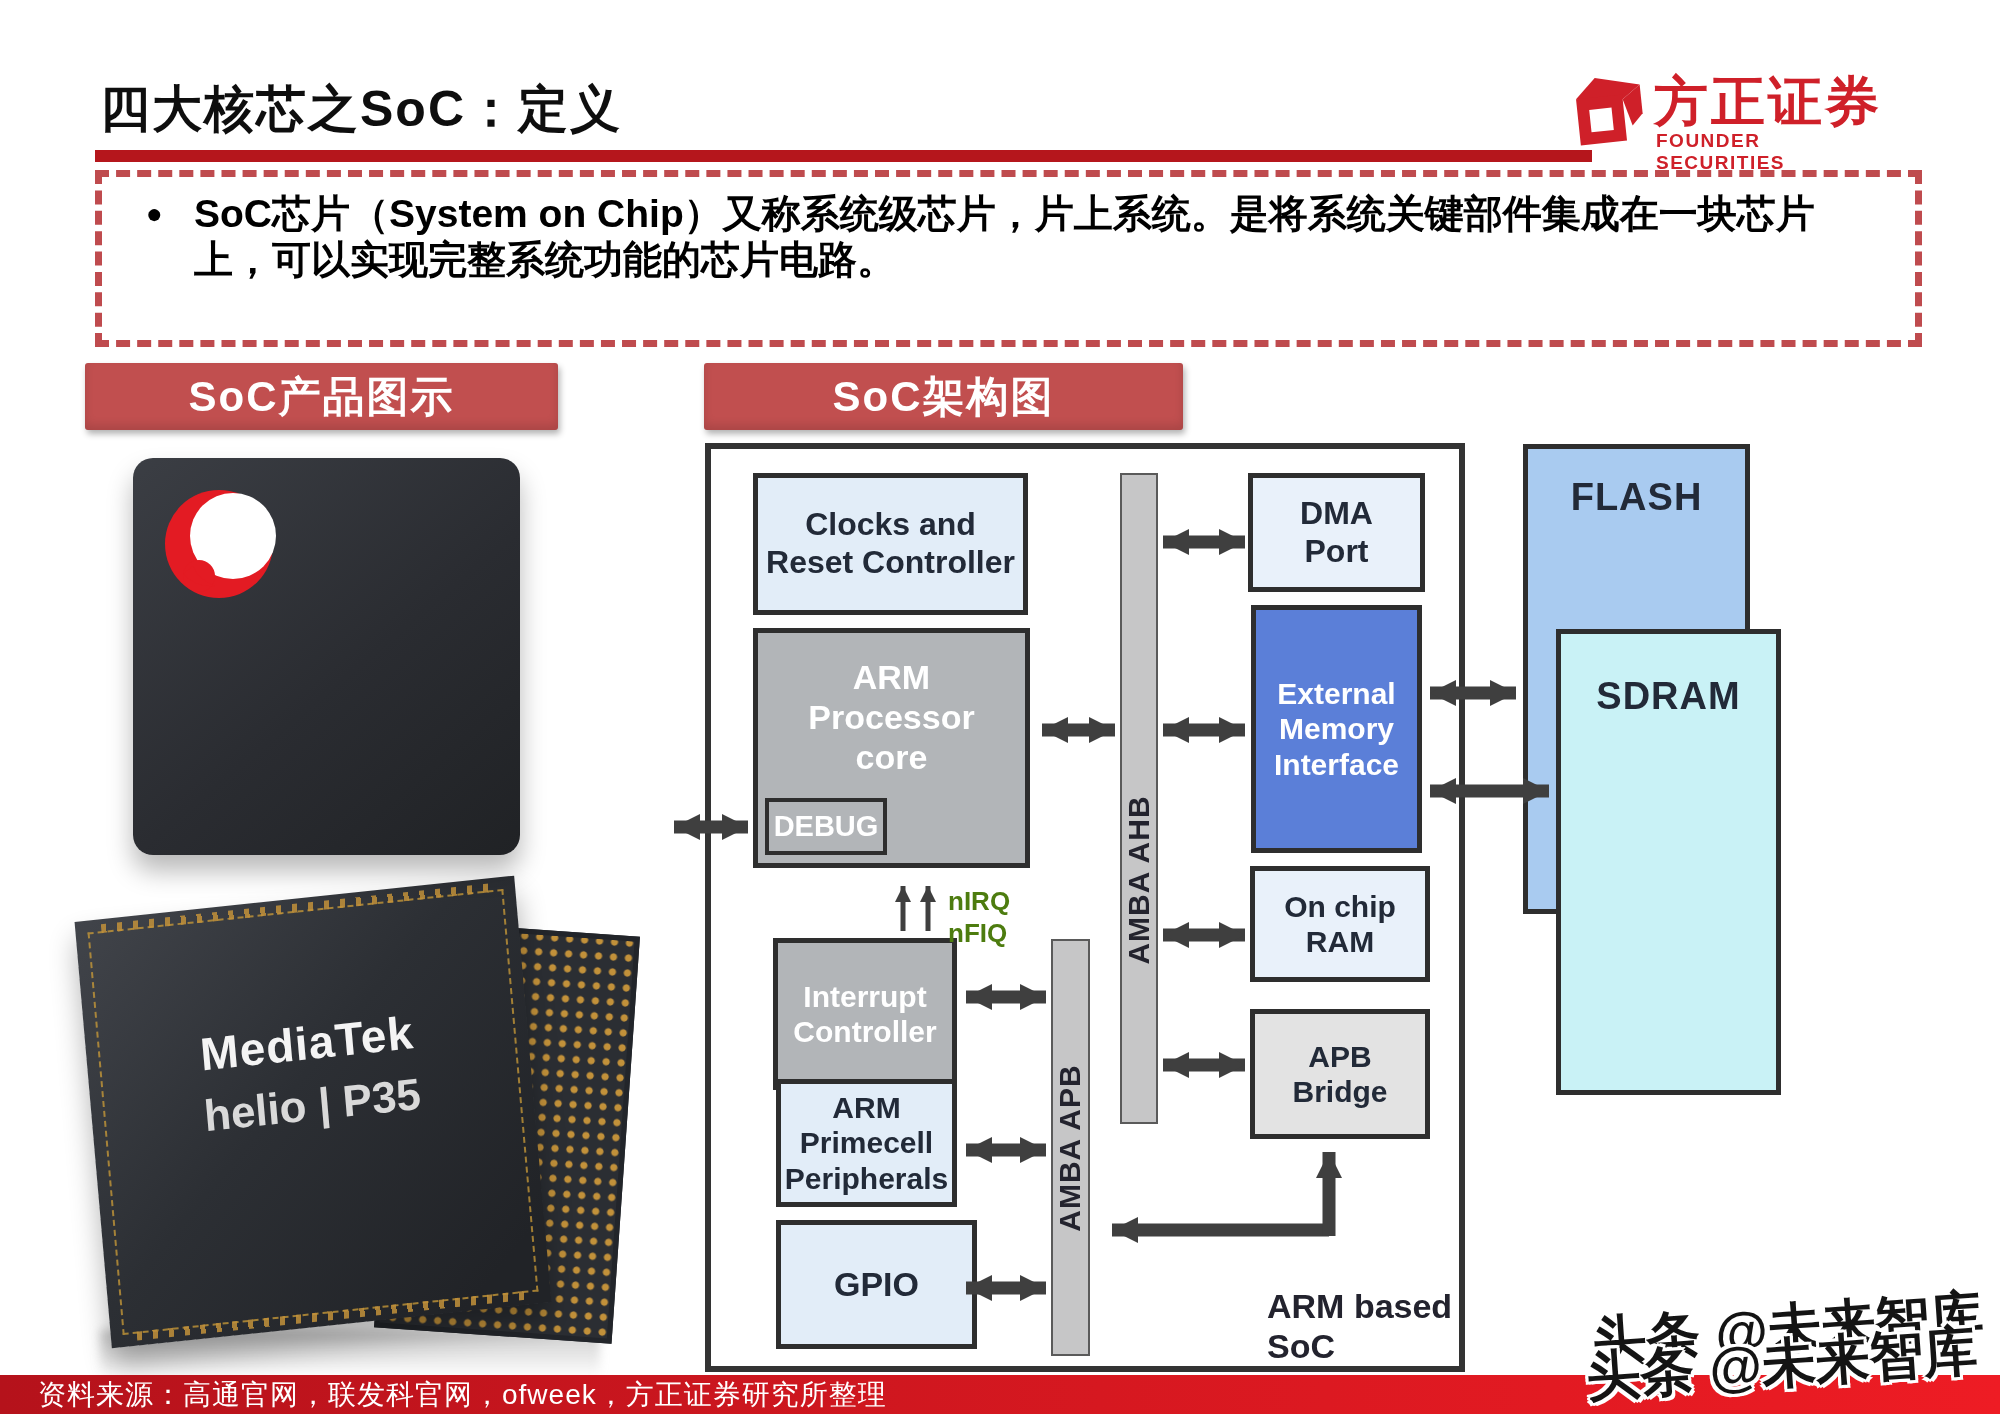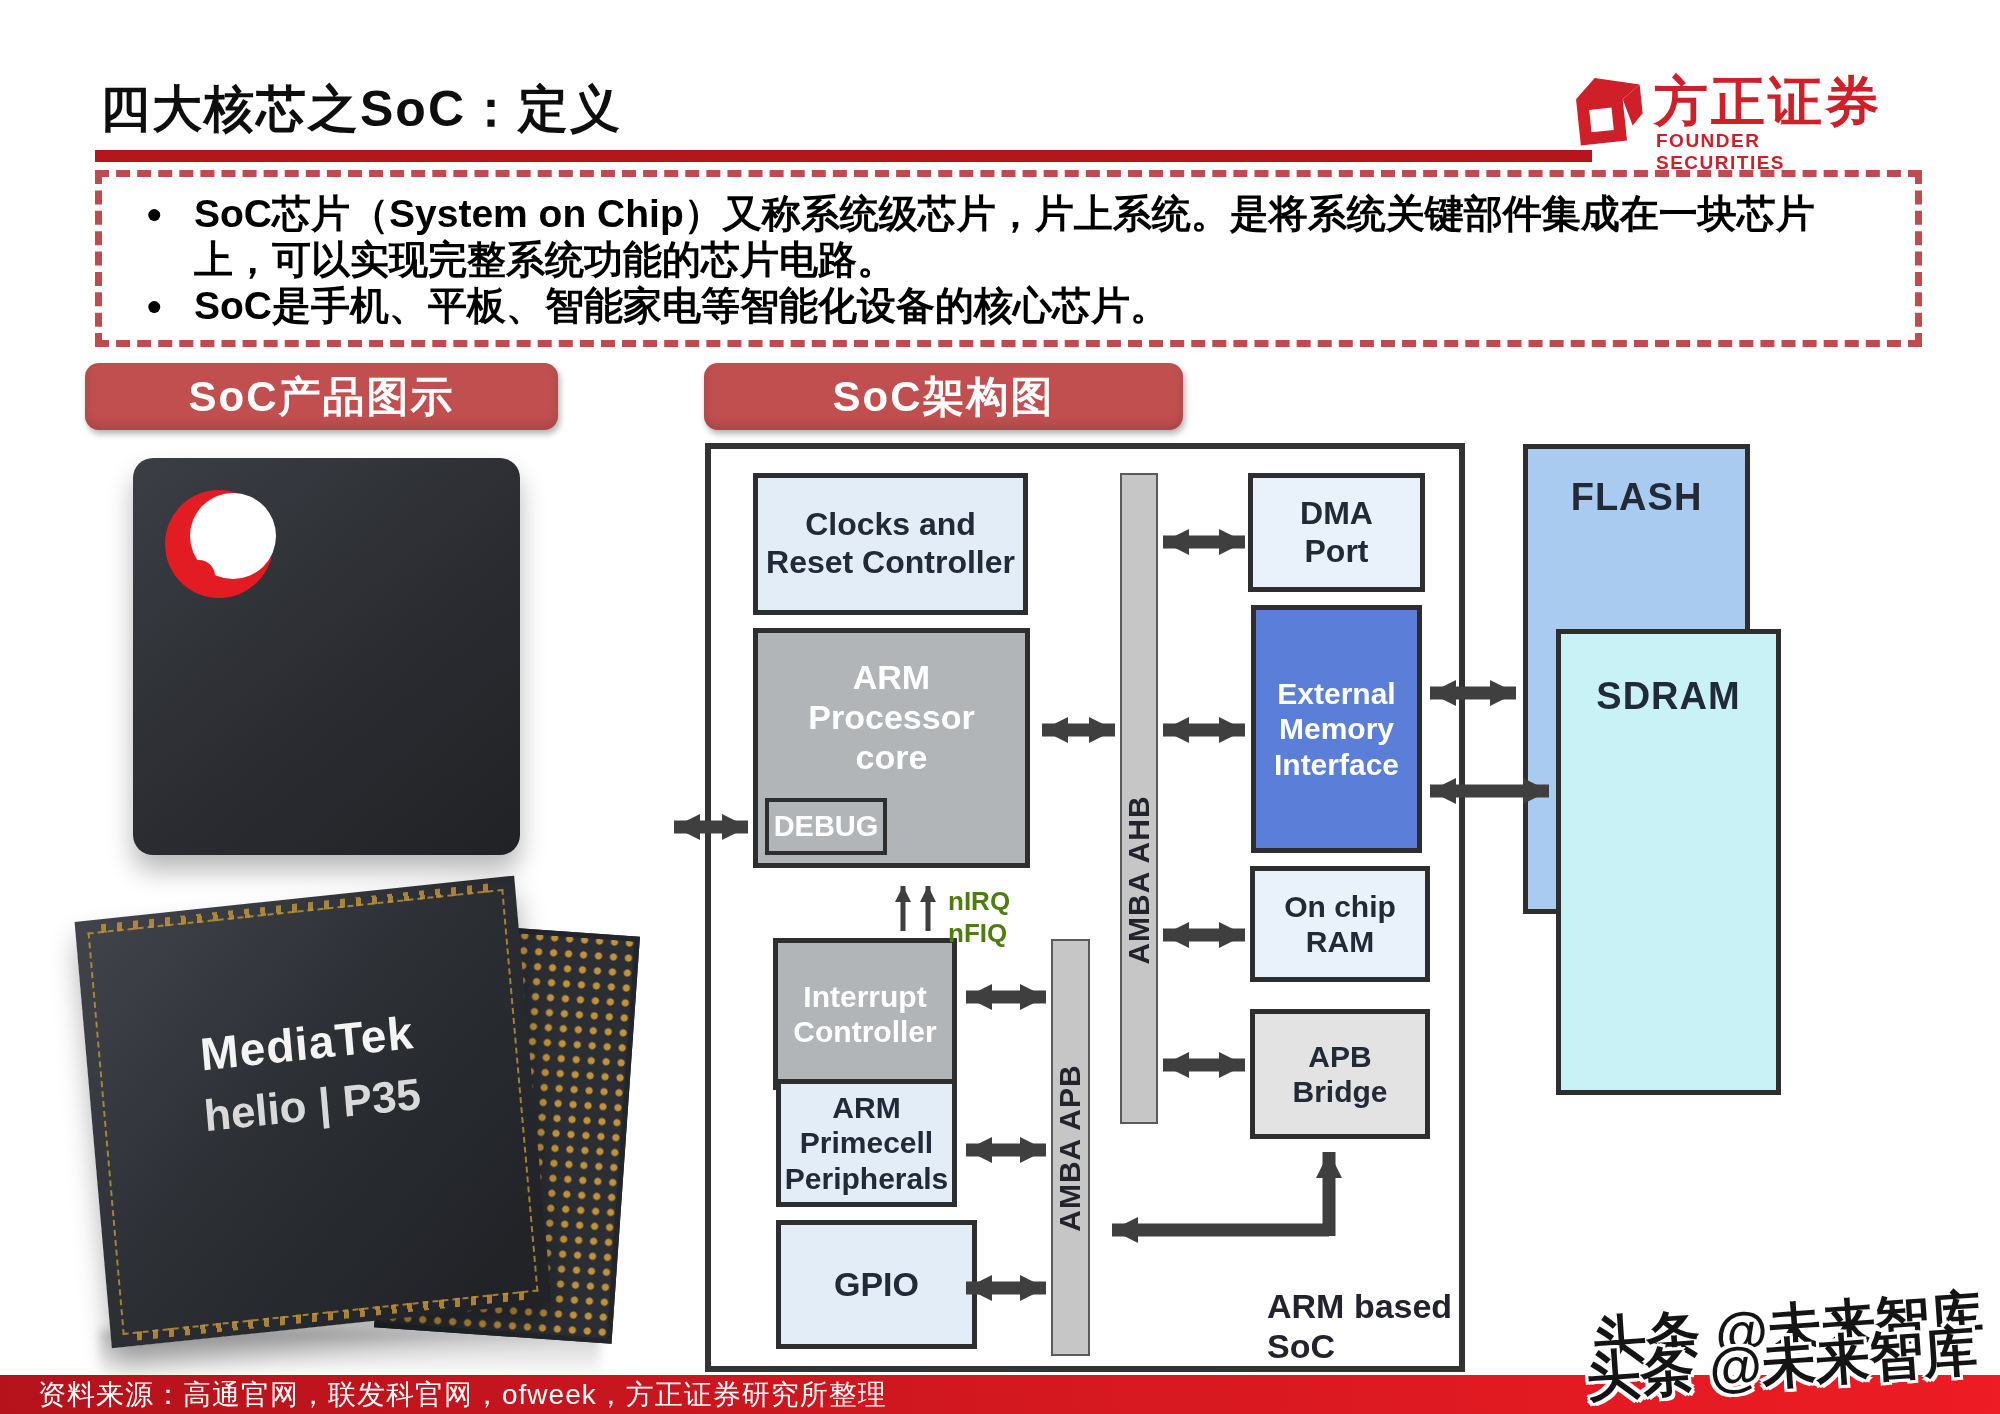--- a/index.html
+++ b/index.html
@@ -23,21 +23,21 @@
   .summary { position:absolute; left:95px; top:170px; width:1827px; height:177px;
            border:7px dashed #bf4b4e; padding:14px 24px 0 42px; }
   .summary li { list-style:none; position:relative; padding-left:50px;
            font-size:39px; font-weight:bold; color:#000; line-height:46px; }
   .summary li::before { content:"●"; position:absolute; left:2px; top:0;
            font-size:28px; line-height:46px; }
 
   
   .tag { position:absolute; height:67px; background:#c14f4f; color:#fff;
          font-size:42px; font-weight:bold; display:flex; align-items:center;
-         justify-content:center; border-radius:14px; z-index:4;
+         justify-content:center; border-radius:3px; z-index:4;
          box-shadow:2px 4px 6px rgba(0,0,0,.3), inset 0 -5px 10px rgba(0,0,0,.12);
          letter-spacing:2px;text-align:center; }
   .tag-left  { left:85px;  top:363px; width:473px; }
   .tag-right { left:704px; top:363px; width:479px; }
 
   
   .qcom { position:absolute; left:133px; top:458px; width:387px; height:397px;
           border-radius:20px; background:linear-gradient(140deg,#3b3e44,#2a2c31 55%,#202225);
           box-shadow:0 16px 26px rgba(0,0,0,.28); z-index:3; }
   .q-logo { position:absolute; left:30px; top:30px; }
@@ -131,21 +131,20 @@
       <path d="M14,34 H72 V92 H14 Z M29,49 H57 V77 H29 Z" fill-rule="evenodd"></path>
     </g>
   </svg>
   <div class="logo-cn">方正证券</div>
   <div class="logo-en">FOUNDER SECURITIES</div>
 </div>
 
 <div class="summary">
   <ul>
     <li>SoC芯片（System on Chip）又称系统级芯片，片上系统。是将系统关键部件集成在一块芯片上，可以实现完整系统功能的芯片电路。</li>
-    <li>SoC是手机、平板、智能家电等智能化设备的核心芯片。</li>
   </ul>
 </div>
 
 <div class="tag tag-left">SoC产品图示</div>
 <div class="tag tag-right">SoC架构图</div>
 
 <div class="qcom">
   <svg class="q-logo" width="115" height="115" viewBox="0 0 115 115">
     <circle cx="56" cy="56" r="54" fill="#e31b23"></circle>
     <circle cx="70" cy="48" r="43" fill="#ffffff"></circle>

